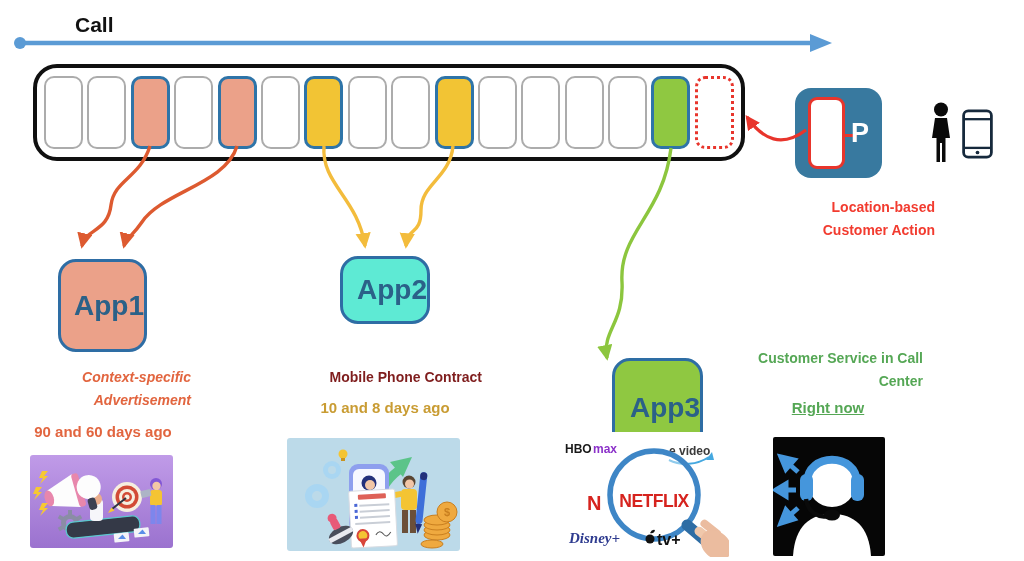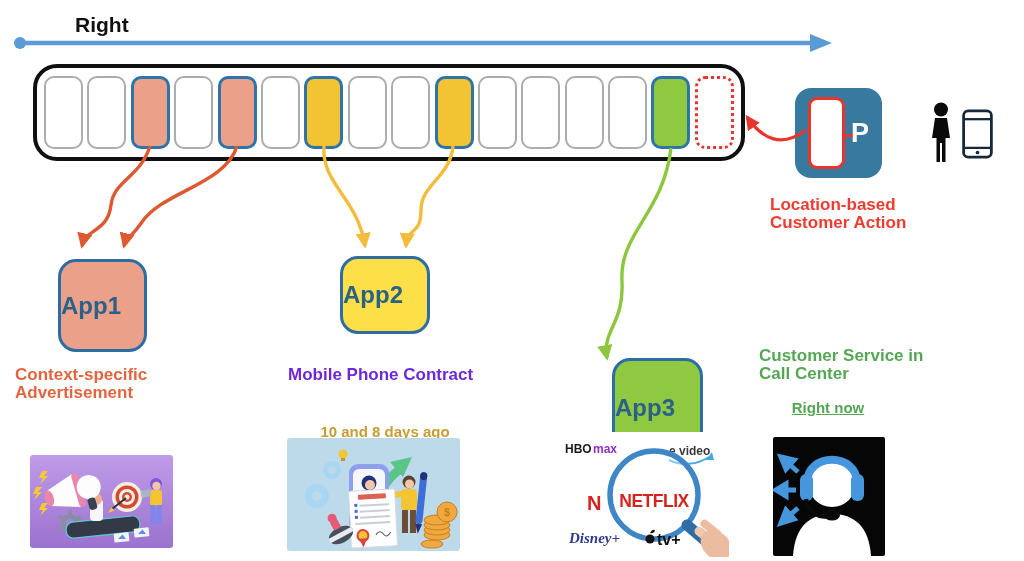--- a/index.html
+++ b/index.html
@@ -13,33 +13,33 @@
        border:4.5px solid #101010;border-radius:24px;background:#fff;
        display:flex;align-items:center;justify-content:space-between;padding:0 7px;}
   .slot{width:39px;height:73px;box-sizing:border-box;border-radius:10px;background:#fff;border:2.5px solid #ACACAC;flex:0 0 auto;}
   .slot.app1{background:#EBA189;border:3px solid #2E74A8;}
   .slot.app2{background:#F2C434;border:3px solid #2E74A8;}
   .slot.app3{background:#8FC841;border:3px solid #2E74A8;}
   .slot.current{background:#fff;border:3px dotted #E8352C;}
 
   
   .app-box{position:absolute;box-sizing:border-box;border:3.5px solid #2E6DA4;border-radius:18px;
-           display:flex;align-items:center;justify-content:flex-start;
-           font-weight:bold;font-size:24px;color:#2B6188;}
+           display:flex;align-items:center;justify-content:flex-end;
+           font-weight:bold;font-size:28px;color:#2B6188;}
   #app1-box{left:58px;top:259px;width:89px;height:93px;background:#EBA189;}
-  #app2-box{left:340px;top:256px;width:90px;height:78px;background:#fde047;}
+  #app2-box{left:340px;top:256px;width:90px;height:68px;background:#5eead4;}
   #app3-box{left:612px;top:330px;width:91px;height:99px;background:#8FC841;margin-top:28px;}
 
-  .caption{position:absolute;text-align:left;font-weight:600;font-size:17px;line-height:18px;}
+  .caption{position:absolute;text-align:right;font-weight:600;font-size:14px;line-height:23px;}
   .note{position:absolute;text-align:center;font-weight:600;font-size:15px;}
-  #cap-app1{left:15px;top:366px;width:176px;color:#E2653F;}
+  #cap-app1{left:15px;top:366px;width:176px;color:#E2653F;font-style:italic;}
   #note-app1{left:15px;top:423px;width:176px;color:#E2653F;}
-  #cap-app2{left:288px;top:366px;width:194px;color:#6d28d9;}
-  #note-app2{left:288px;top:399px;width:194px;color:#C99C33;margin-top:24px;}
-  #cap-app3{left:759px;top:347px;width:190px;color:#55A755;}
+  #cap-app2{left:288px;top:366px;width:194px;color:#7f1d1d;}
+  #note-app2{left:288px;top:399px;width:194px;color:#C99C33;}
+  #cap-app3{left:733px;top:347px;width:190px;color:#55A755;}
   #note-app3{left:733px;top:399px;width:190px;color:#55A755;text-decoration:underline;}
   #cap-current{left:770px;top:196px;width:165px;color:#F23B2F;}
 
   
   .pbox{position:absolute;left:795px;top:88px;width:87px;height:90px;background:#38799F;border-radius:16px;}
   .pslot{position:absolute;left:13px;top:9px;width:37px;height:72px;box-sizing:border-box;
          background:#fff;border:3px solid #E8352C;border-radius:9px;}
   .pletter{position:absolute;left:56px;top:30px;color:#fff;font-weight:bold;font-size:27px;}
   .pconnect{position:absolute;left:50px;top:46px;width:12px;height:3px;background:#E8352C;}
 
@@ -51,21 +51,21 @@
   #person-icon{left:926px;top:102px;width:30px;height:64px;}
   #phone-icon{left:961px;top:109px;width:33px;height:50px;}
 
   .overlay{position:absolute;left:0;top:0;width:1024px;height:561px;pointer-events:none;}
 </style>
 </head>
 <body>
 
 <div class="stage">
 
-  <div class="time-label">Right</div>
+  <div class="time-label">Call</div>
 
   <div class="bar">
       <div class="slot empty"></div>
       <div class="slot empty"></div>
       <div class="slot app1"></div>
       <div class="slot empty"></div>
       <div class="slot app1"></div>
       <div class="slot empty"></div>
       <div class="slot app2"></div>
       <div class="slot empty"></div>
@@ -100,20 +100,21 @@
     <span>App1</span>
   </div>
   <div id="app2-box" class="app-box">
     <span>App2</span>
   </div>
   <div id="app3-box" class="app-box">
     <span>App3</span>
   </div>
 
   <div id="cap-app1" class="caption">Context-specific Advertisement</div>
+  <div id="note-app1" class="note">90 and 60 days ago</div>
   <div id="cap-app2" class="caption">Mobile Phone Contract</div>
   <div id="note-app2" class="note">10 and 8 days ago</div>
   <div id="cap-app3" class="caption">Customer Service in Call Center</div>
   <div id="note-app3" class="note">Right now</div>
   <div id="cap-current" class="caption">Location-based Customer Action</div>
 
   <svg id="ad-img" class="img" viewBox="0 0 143 93">
     <defs>
         <linearGradient id="adg" x1="0" y1="0" x2="0" y2="1">
       <stop offset="0" stop-color="#C09BE8"></stop>

